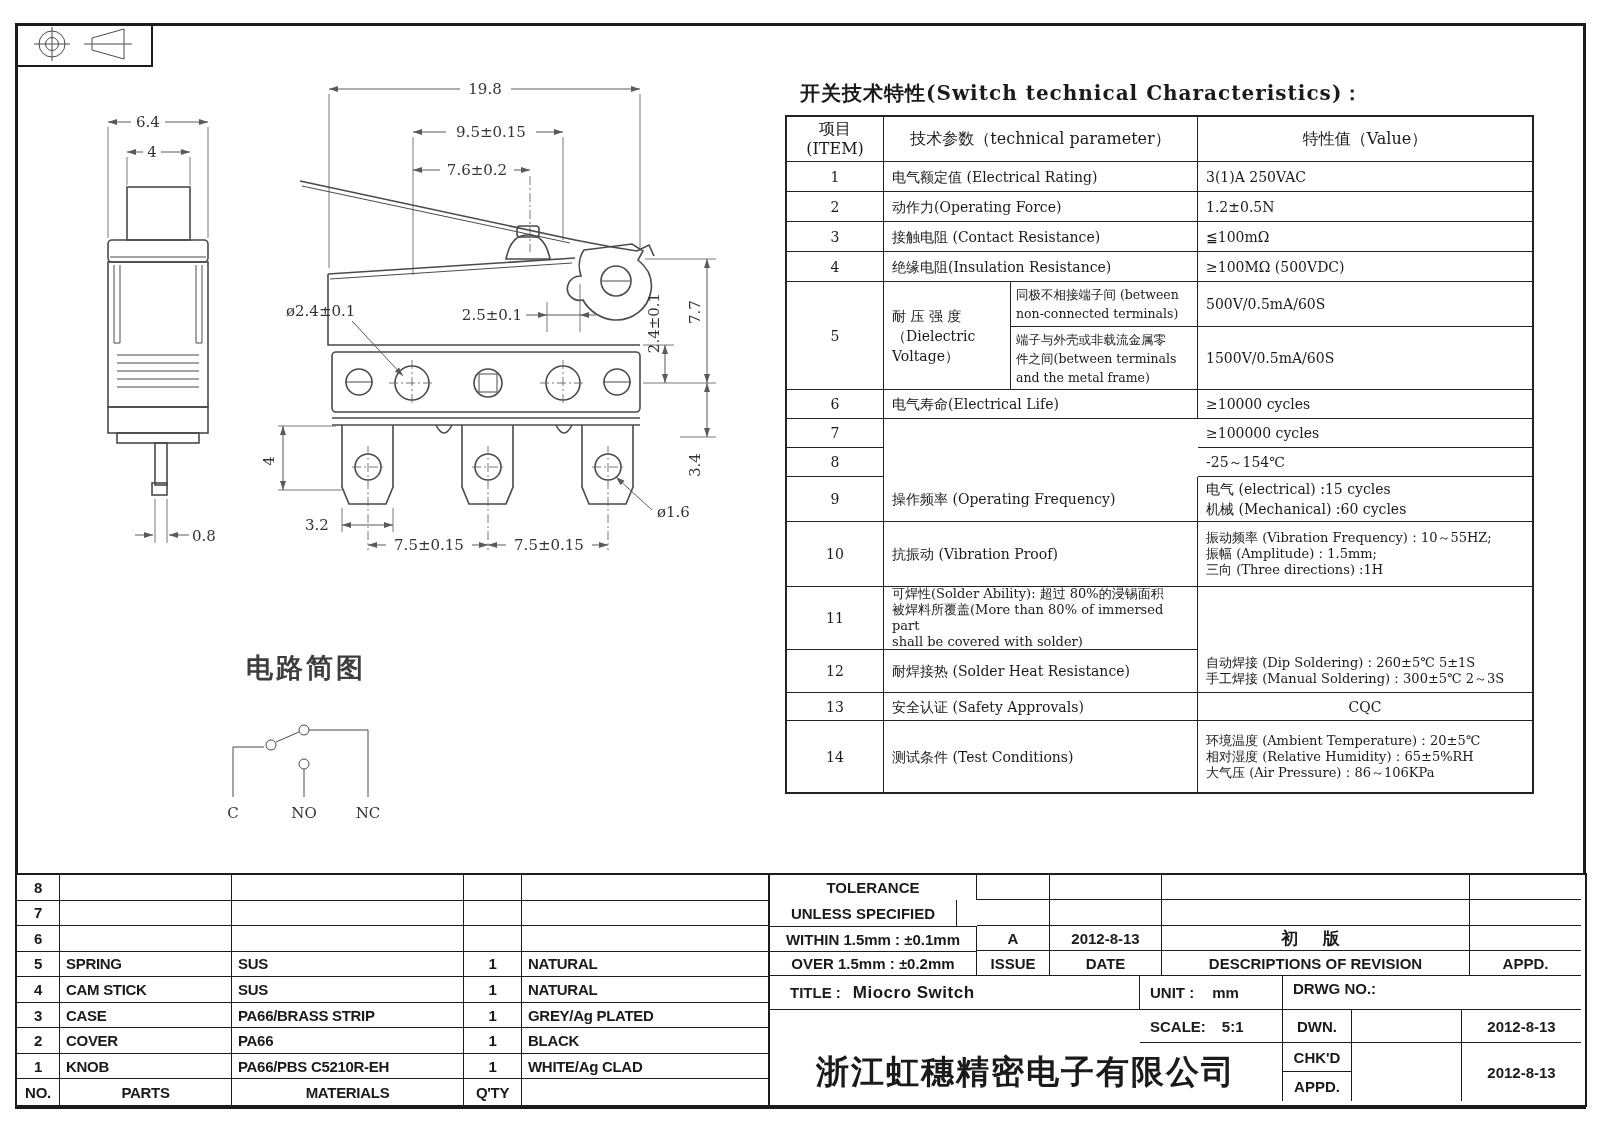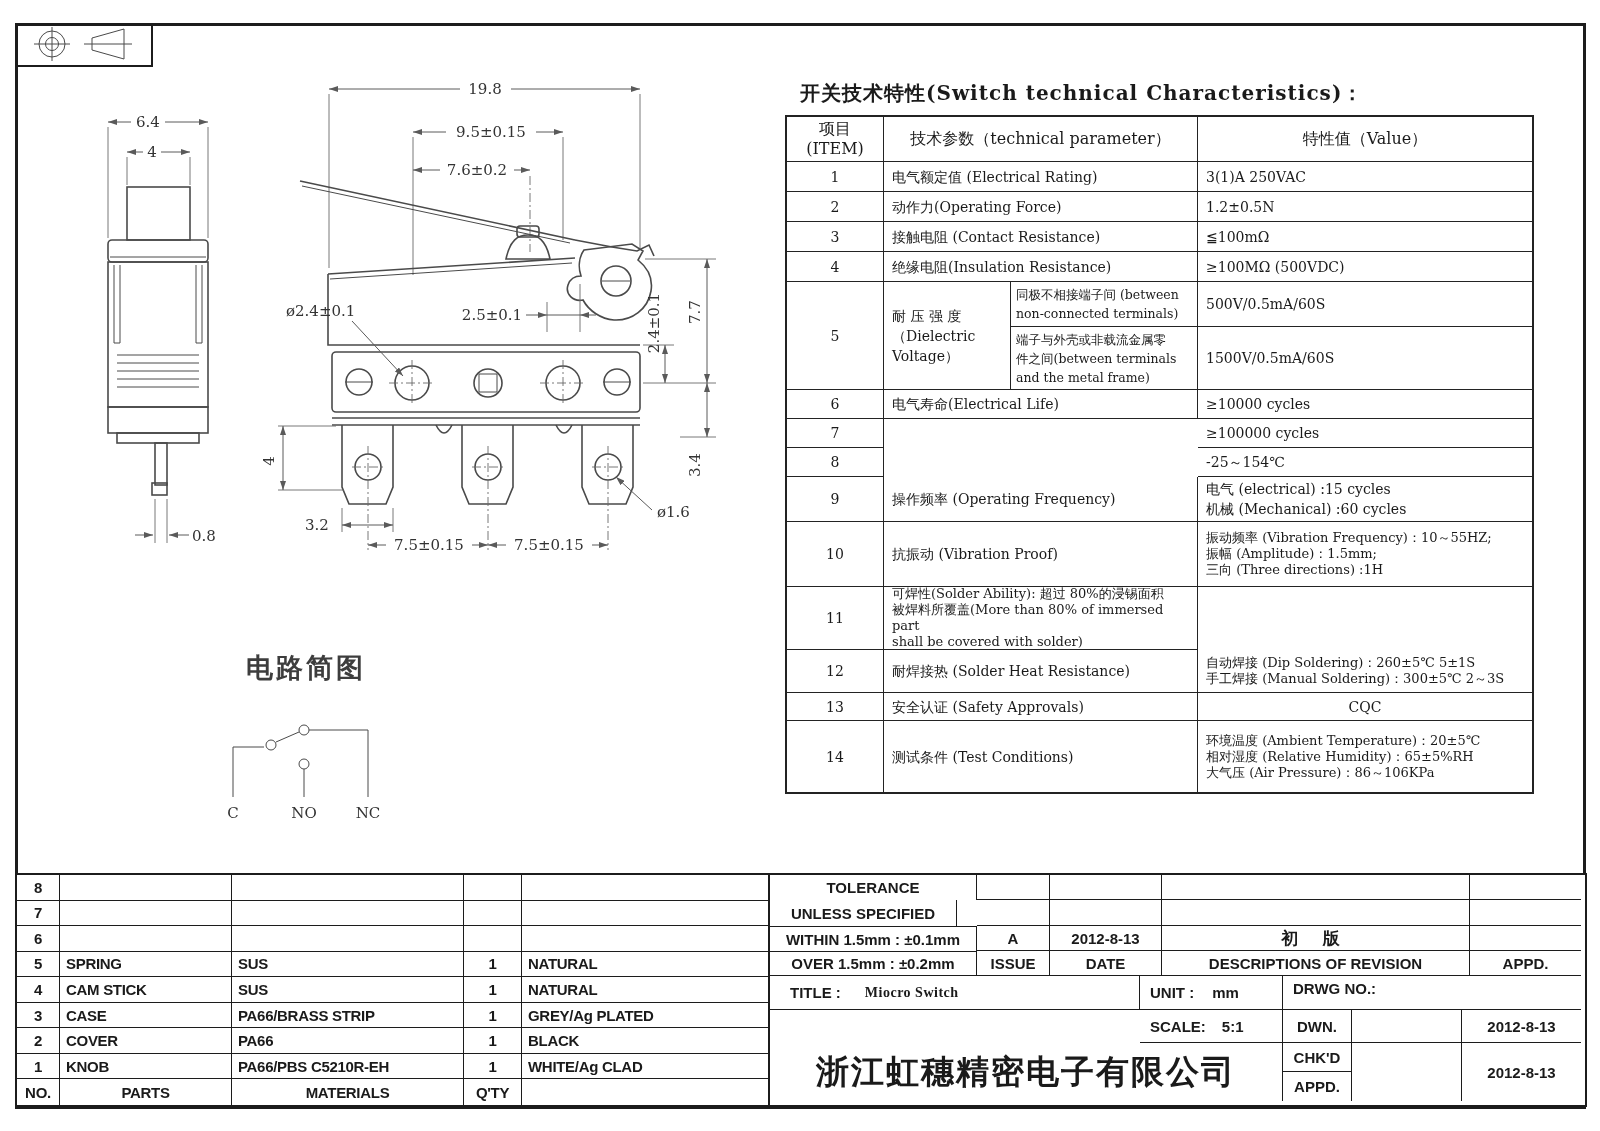--- a/index.html
+++ b/index.html
@@ -37,21 +37,21 @@
   .pc.noR{border-right:none;}
   .pc.noB{border-bottom:none;}
 
   .tblock{position:absolute;left:768px;top:873px;width:815px;height:230px;border:2px solid #1c1c1c;background:#fff;
       font-family:"Liberation Sans",sans-serif;font-weight:700;font-size:15px;}
   .bb{position:absolute;display:flex;align-items:center;box-sizing:border-box;}
   .bR{border-right:1px solid #1c1c1c;}
   .bB{border-bottom:1px solid #1c1c1c;}
   .bT{border-top:1px solid #1c1c1c;}
   .cx{justify-content:center;text-align:center;}
-  .title-value{font-size:14px;margin-left:24px;letter-spacing:0.5px;font-family:Liberation Serif, serif;}
+  .title-value{font-size:17px;margin-left:12px;letter-spacing:0.5px;}
   .company{font-size:33px;letter-spacing:2px;font-weight:700;}
   .rev-desc{font-size:17px;letter-spacing:10px;}
   .circuit-title{position:absolute;left:246px;top:650px;font-size:27px;font-weight:600;letter-spacing:3px;color:#3d3d3d;}
 </style>
 </head>
 <body>
 
 <div class="page">
   <div class="frame"></div>
 

